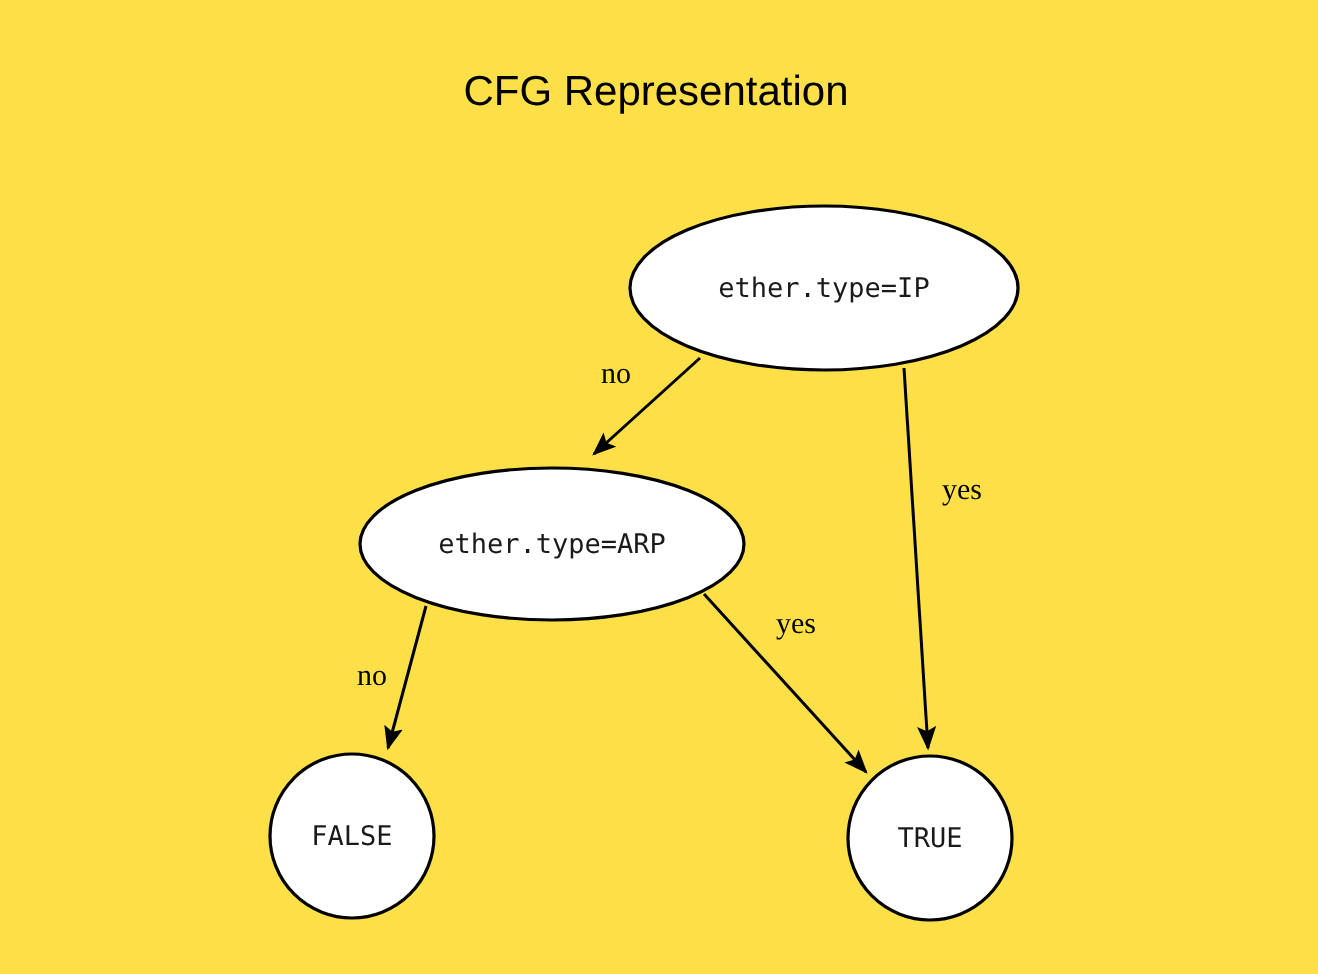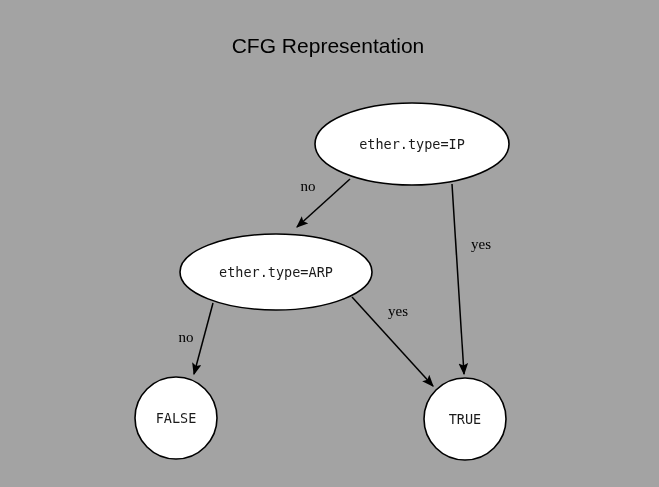--- a/index.html
+++ b/index.html
@@ -10,21 +10,21 @@
   body {
     width: 659px;
     height: 487px;
     overflow: hidden;
     font-family: "Liberation Sans", sans-serif;
   }
   #canvas {
     position: relative;
     width: 659px;
     height: 487px;
-    background: #a3a3a3;
+    background: #fde047;
   }
   svg#graph {
     position: absolute;
     left: 0;
     top: 0;
     width: 659px;
     height: 487px;
     display: block;
   }
   .node-shape {

